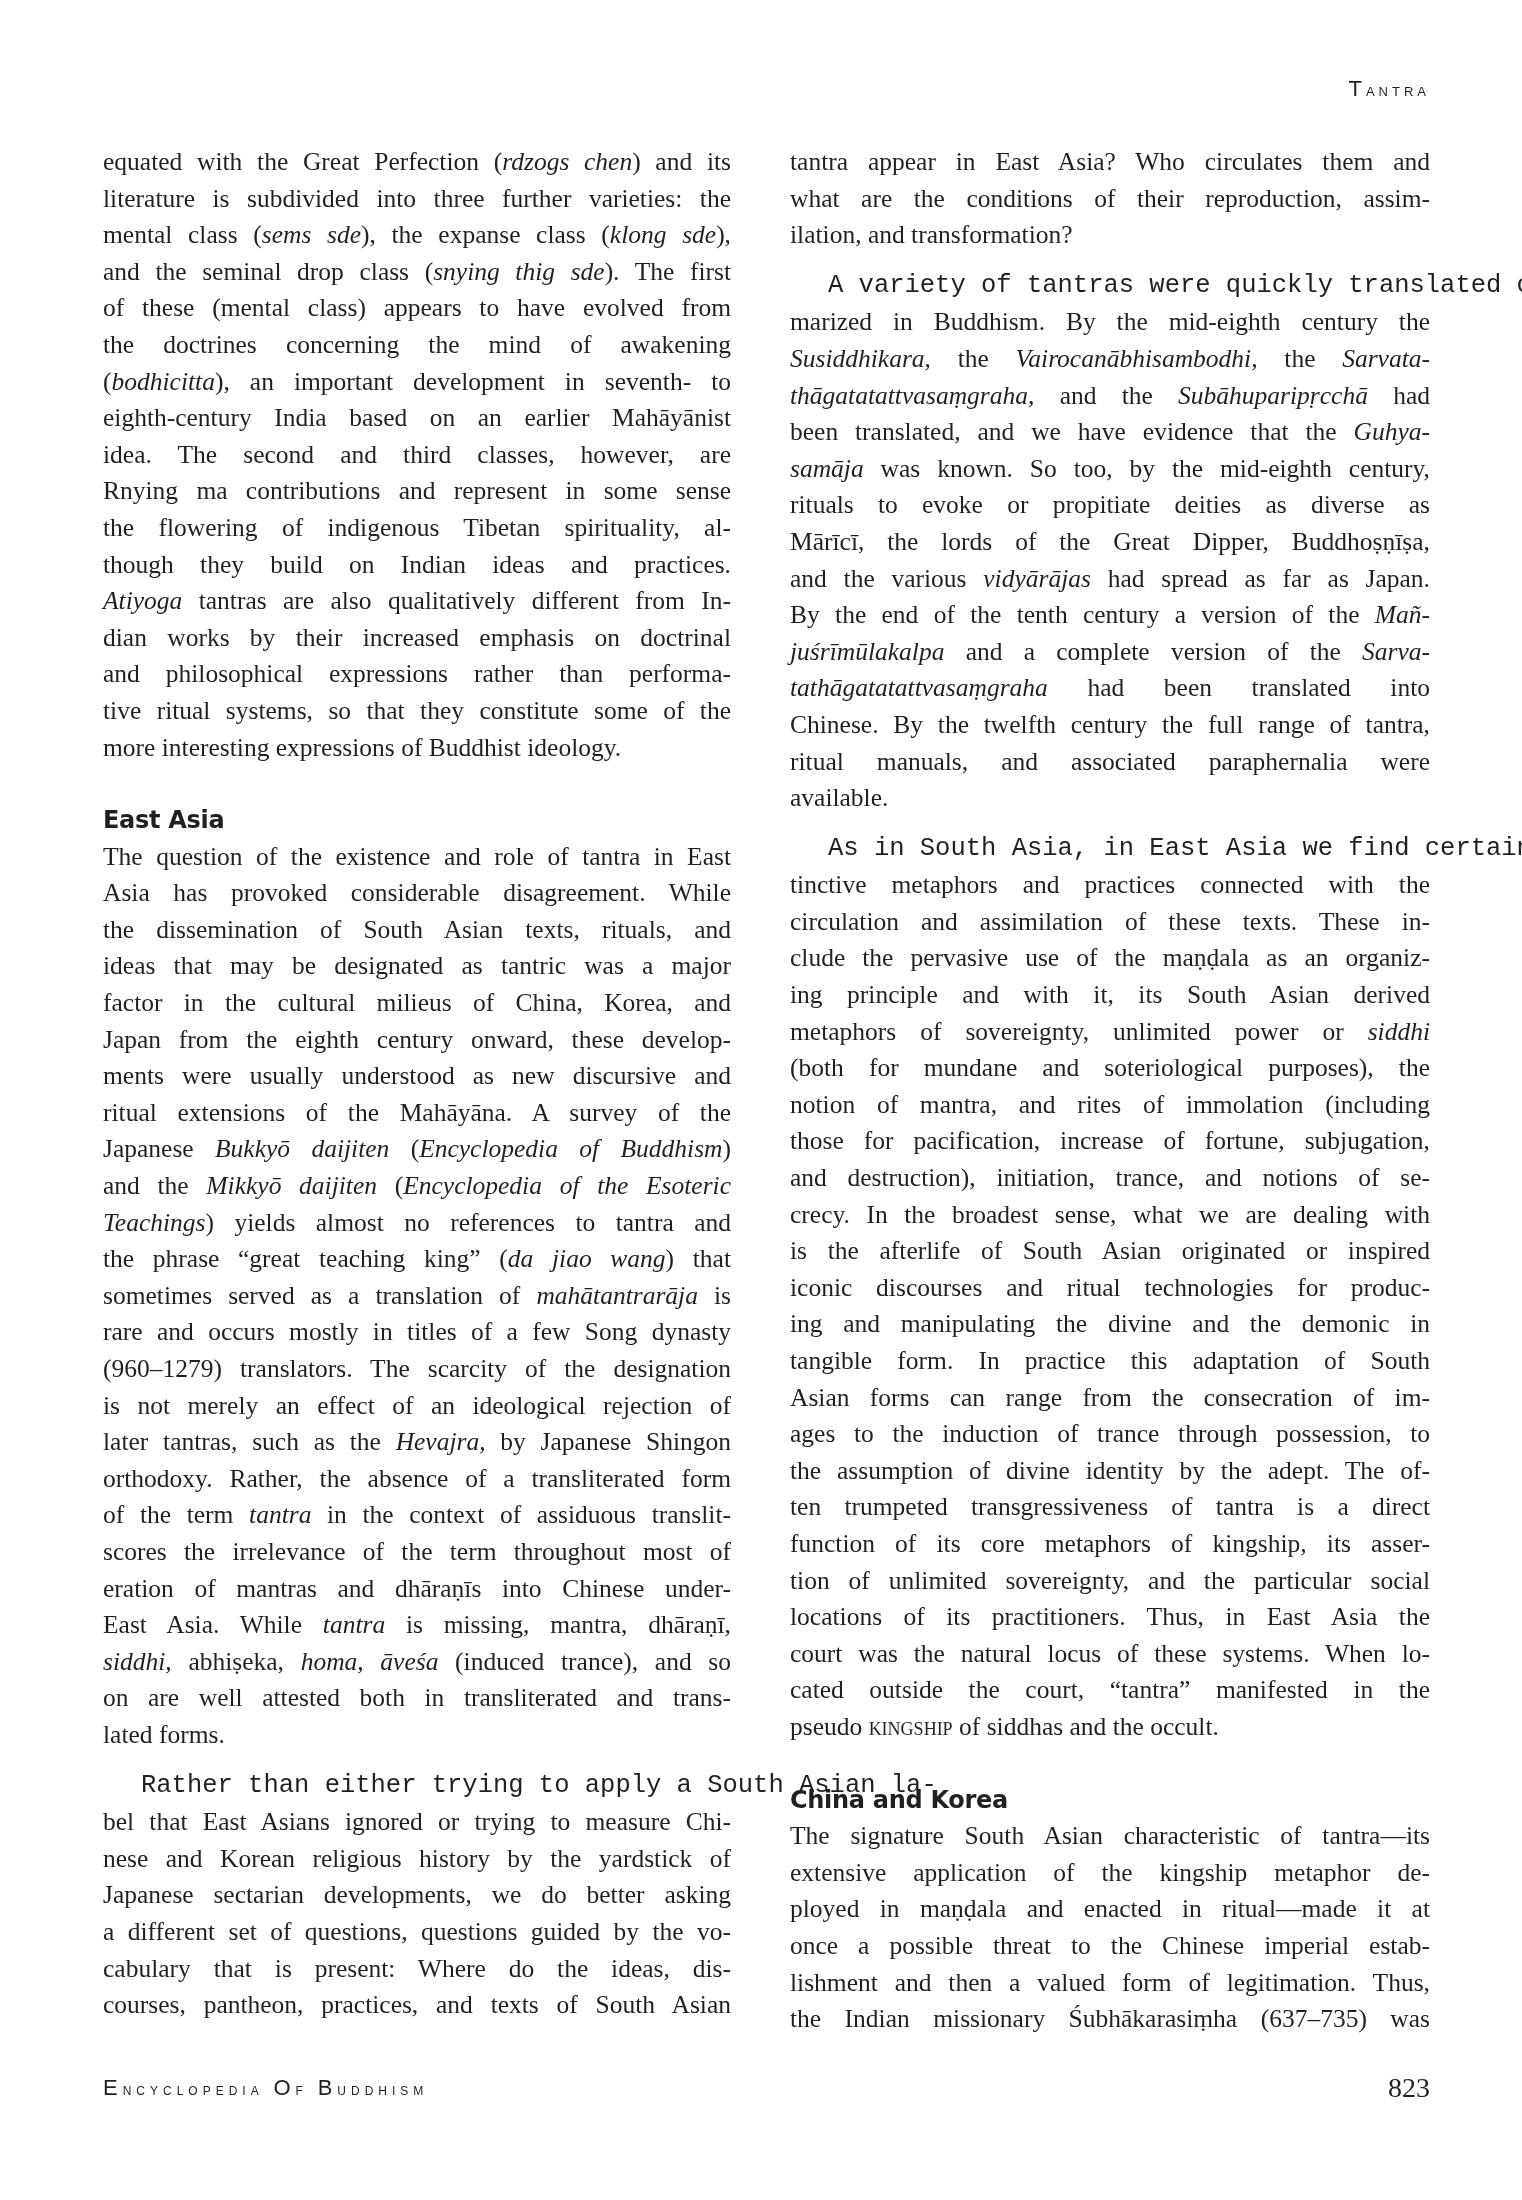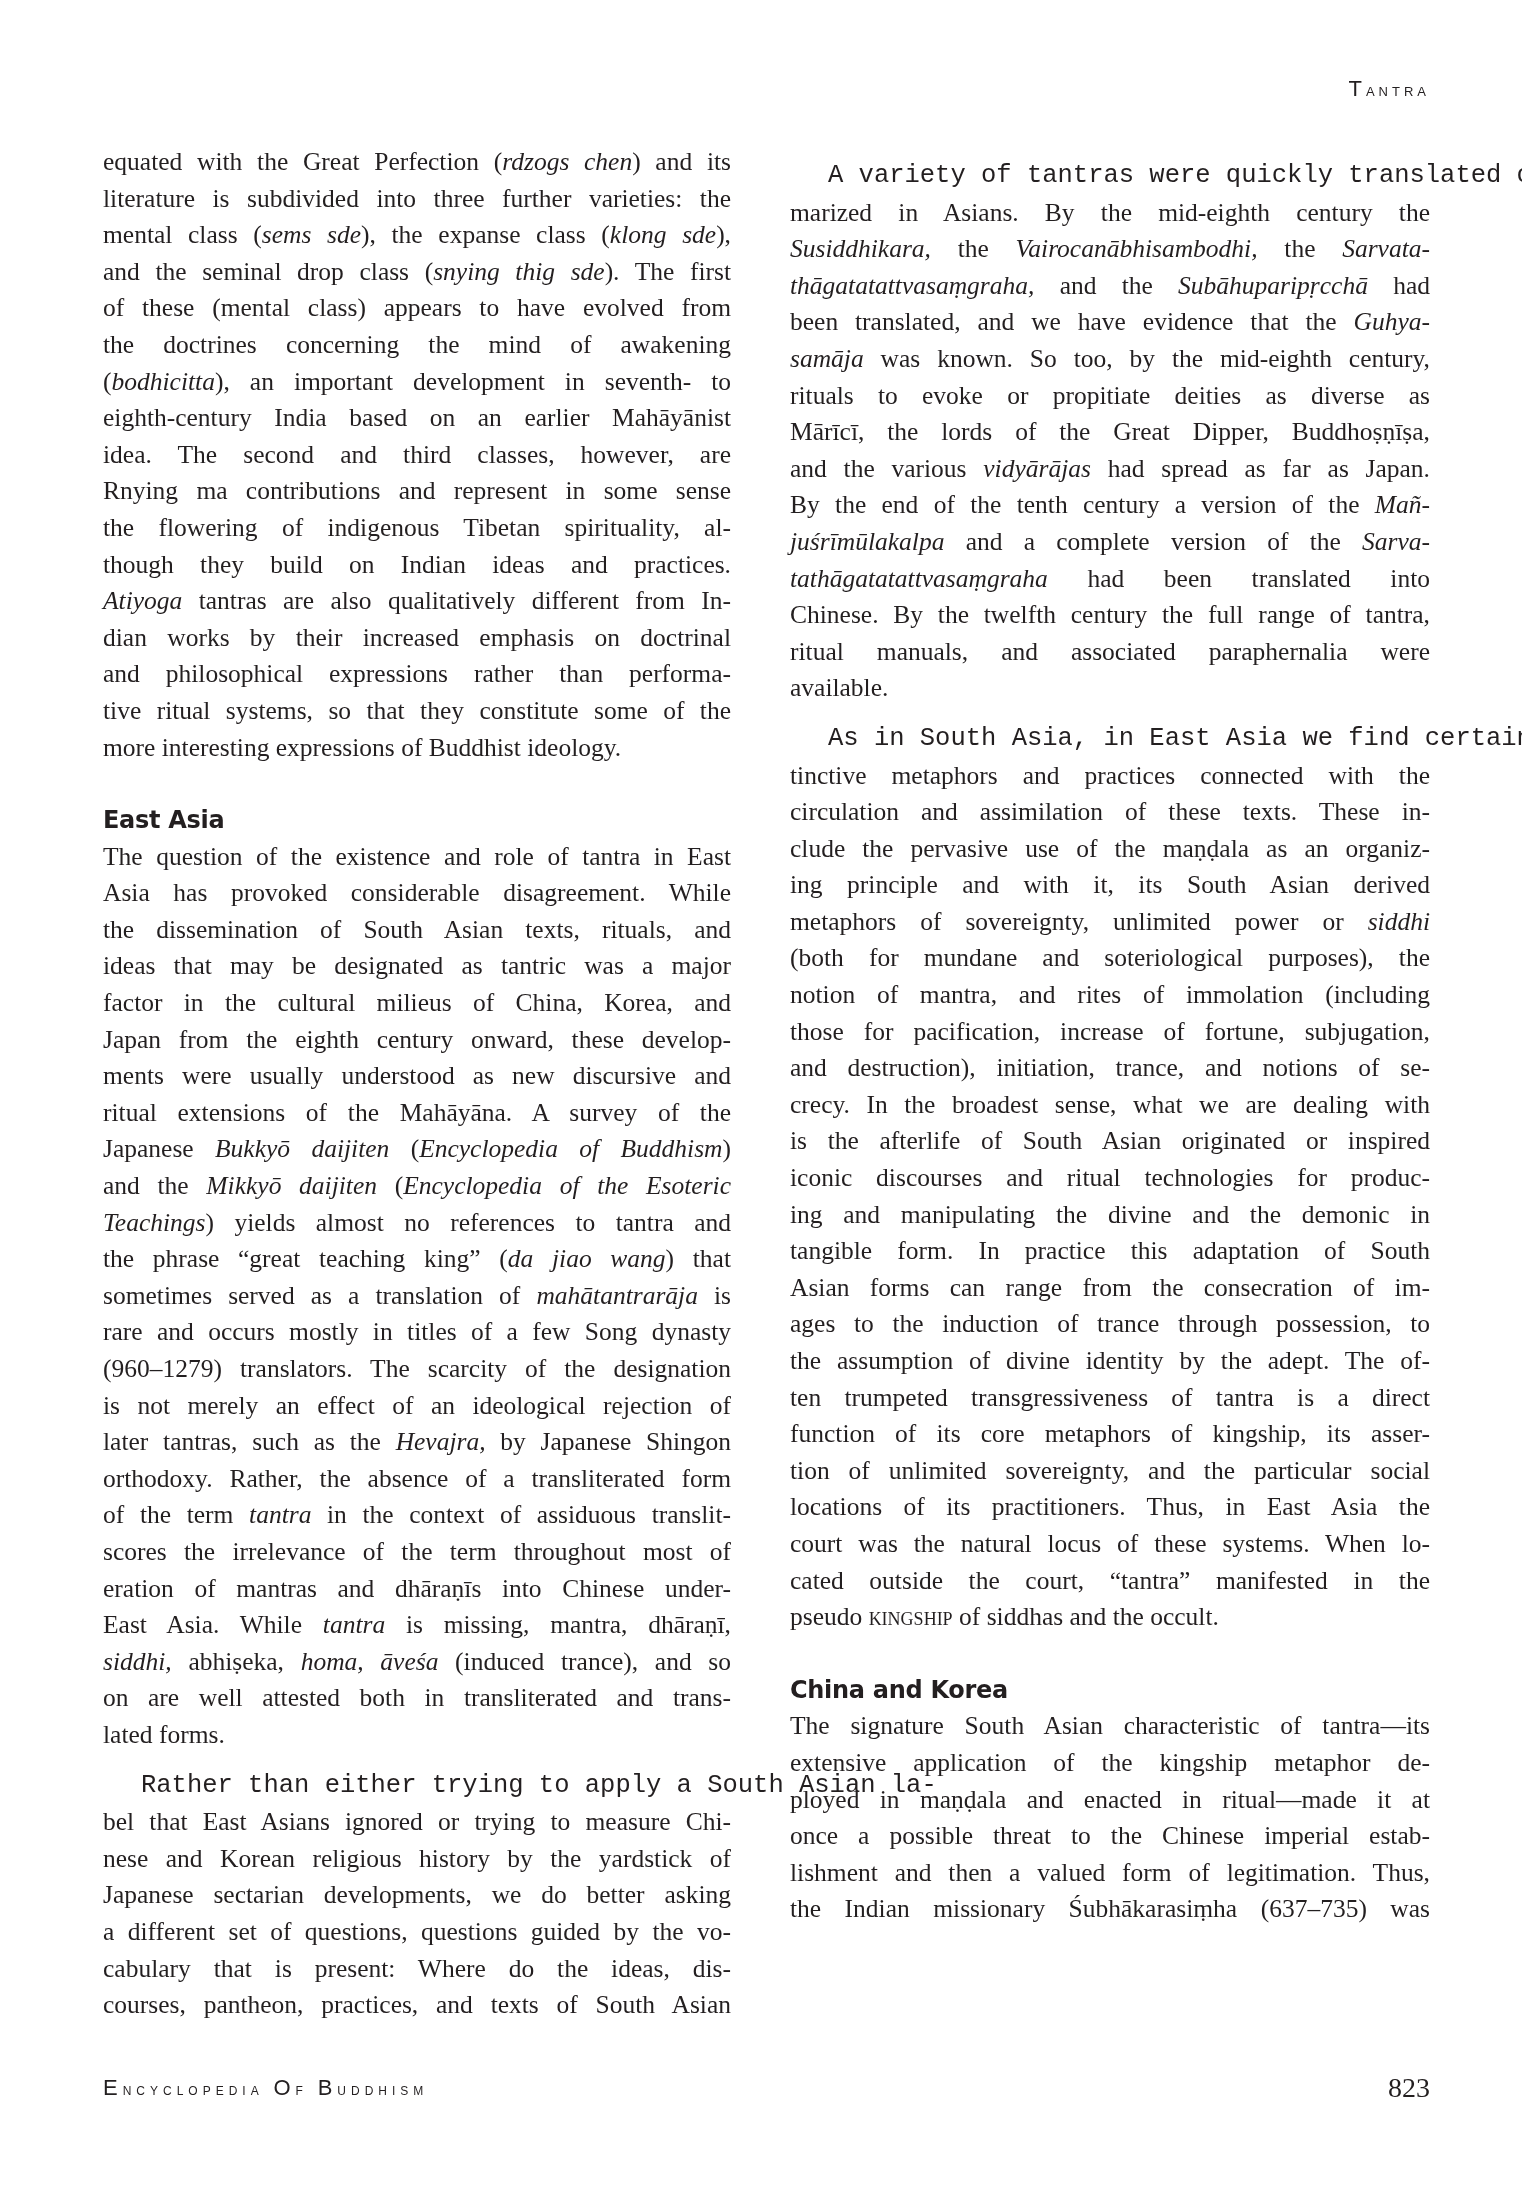--- a/index.html
+++ b/index.html
@@ -85,24 +85,29 @@
       <span class="line">bel that East Asians ignored or trying to measure Chi-</span>
       <span class="line">nese and Korean religious history by the yardstick of</span>
       <span class="line">Japanese sectarian developments, we do better asking</span>
       <span class="line">a different set of questions, questions guided by the vo-</span>
       <span class="line">cabulary that is present: Where do the ideas, dis-</span>
       <span class="line">courses, pantheon, practices, and texts of South Asian</span>
     </div>
 </div>
 
 <div class="col col-right">
+  <div>
+      <span class="line">tantra appear in East Asia? Who circulates them and</span>
+      <span class="line">what are the conditions of their reproduction, assim-</span>
+      <span class="line last">ilation, and transformation?</span>
+    </div>
   <span class="gap"></span>
   <div>
       <span class="line indent">A variety of tantras were quickly translated or sum-</span>
-      <span class="line">marized in Asians. By the mid-eighth century the</span>
+      <span class="line">marized in Buddhism. By the mid-eighth century the</span>
       <span class="line"><i>Susiddhikara,</i> the <i>Vairocanābhisambodhi,</i> the <i>Sarvata-</i></span>
       <span class="line"><i>thāgatatattvasaṃgraha,</i> and the <i>Subāhuparipṛcchā</i> had</span>
       <span class="line">been translated, and we have evidence that the <i>Guhya-</i></span>
       <span class="line"><i>samāja</i> was known. So too, by the mid-eighth century,</span>
       <span class="line">rituals to evoke or propitiate deities as diverse as</span>
       <span class="line">Mārīcī, the lords of the Great Dipper, Buddhoṣṇīṣa,</span>
       <span class="line">and the various <i>vidyārājas</i> had spread as far as Japan.</span>
       <span class="line">By the end of the tenth century a version of the <i>Mañ-</i></span>
       <span class="line"><i>juśrīmūlakalpa</i> and a complete version of the <i>Sarva-</i></span>
       <span class="line"><i>tathāgatatattvasaṃgraha</i> had been translated into</span>

